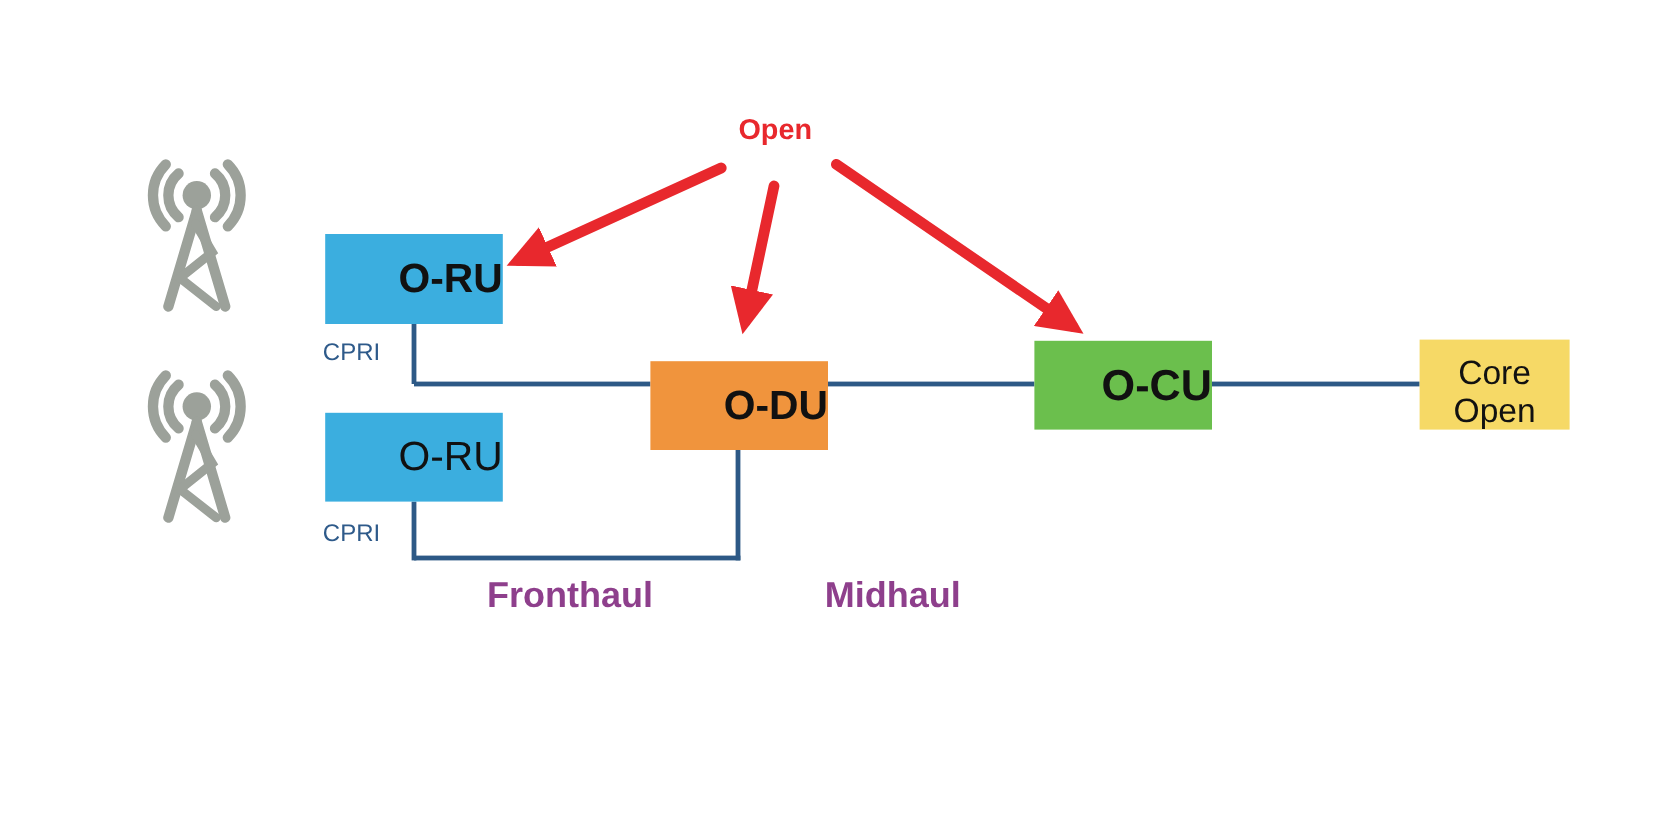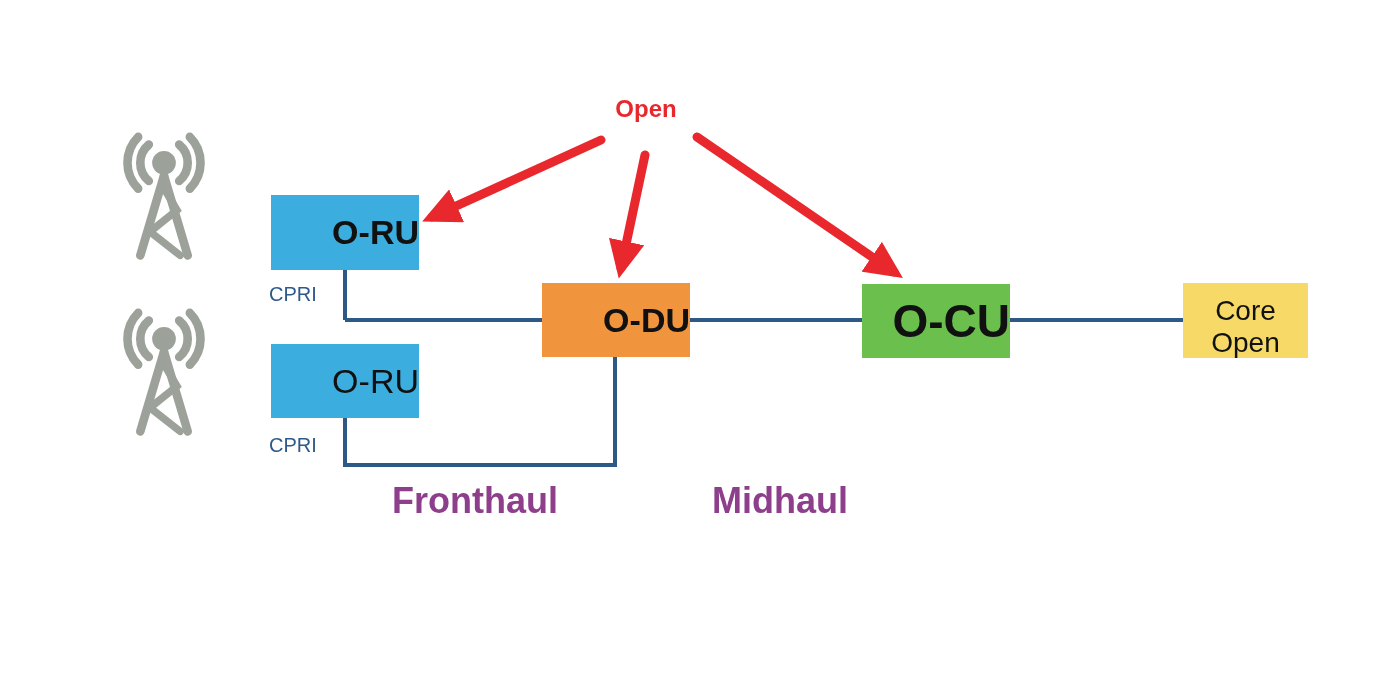--- a/index.html
+++ b/index.html
@@ -11,22 +11,22 @@
     overflow:hidden;
   }
   
   .box{
     position:absolute;
     display:flex;align-items:center;justify-content:flex-end;
     color:#111111;
   }
   #oru1{left:271px;top:195px;width:148px;height:75px;background:var(--oru_box);font-weight:700;font-size:34px;}
   #oru2{left:271px;top:344px;width:148px;height:74px;background:var(--oru_box);font-weight:400;font-size:34px;}
-  #odu {left:542px;top:283px;width:148px;height:74px;background:var(--odu_box);font-weight:700;font-size:34px;}
-  #ocu {left:862px;top:284px;width:148px;height:74px;background:var(--ocu_box);font-weight:700;font-size:46px;}
+  #odu {left:542px;top:301px;width:148px;height:74px;background:var(--odu_box);font-weight:700;font-size:34px;}
+  #ocu {left:862px;top:284px;width:148px;height:74px;background:var(--ocu_box);font-weight:700;font-size:36px;}
   #core{left:1183px;top:283px;width:125px;height:75px;background:var(--core_box);
         font-weight:400;font-size:28px;flex-direction:column;line-height:1.12;}
   
   .line{position:absolute;background:var(--connector_line);}
   #ln-v1{left:343px;top:270px;width:4px;height:50px;}
   #ln-h1{left:345px;top:318px;width:197px;height:4px;}
   #ln-h2{left:690px;top:318px;width:172px;height:4px;}
   #ln-h3{left:1010px;top:318px;width:173px;height:4px;}
   #ln-v2{left:343px;top:418px;width:4px;height:49px;}
   #ln-h4{left:345px;top:463px;width:272px;height:4px;}
@@ -34,24 +34,24 @@
   
   .cpri{position:absolute;font-size:20px;color:var(--cpri_label);}
   #cpri1{left:269px;top:283px;}
   #cpri2{left:269px;top:434px;}
   #open-label{
     position:absolute;left:576px;top:95px;width:140px;
     text-align:center;font-size:24px;font-weight:700;color:var(--open_accent);
   }
   .segment{
     position:absolute;top:480px;width:170px;text-align:center;
-    font-size:36px;font-weight:700;color:var(--segment_label);
+    font-size:30px;font-weight:700;color:var(--segment_label);
   }
   #seg-fronthaul{left:390px;}
-  #seg-midhaul{left:695px;}
+  #seg-midhaul{left:659px;}
   #seg-backhaul{left:1011px;}
   
   #arrow-layer{position:absolute;left:0;top:0;pointer-events:none;}
   .arrow-line{stroke:var(--open_accent);stroke-width:9;stroke-linecap:round;fill:none;}
   .arrowhead-path{fill:var(--open_accent);}
   .tower{position:absolute;width:108px;height:140px;}
   #tower1{left:110px;top:124px;}
   #tower2{left:110px;top:300px;}
   .tower-stroke{stroke:var(--tower_icon);fill:none;stroke-linecap:round;}
   .tower-fill{fill:var(--tower_icon);}

